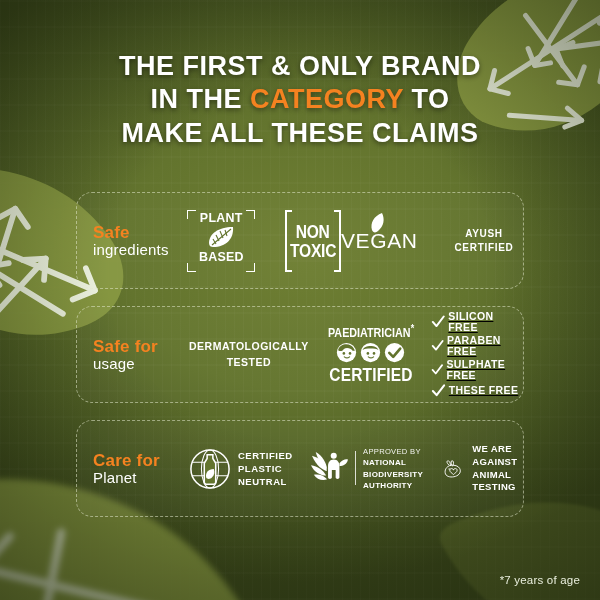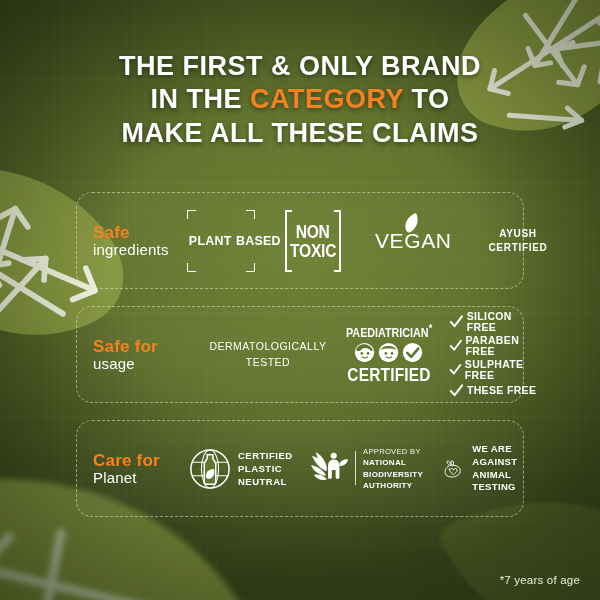--- a/index.html
+++ b/index.html
@@ -77,21 +77,21 @@
   .panel-label {
     width:104px; flex:0 0 104px;
     padding-left:16px;
     line-height:1.12;
   }
   .panel-label .l1 { display:block; color:#F58220; font-weight:bold; font-size:17px; letter-spacing:.2px;}
   .panel-label .l2 { display:block; color:#ffffff; font-size:15px; letter-spacing:.2px;}
   .panel-badges { flex:1; display:flex; align-items:center; height:100%; }
 
   
-  .plantbased { position:relative; width:68px; height:62px; display:flex; flex-direction:row;
+  .plantbased { position:relative; width:68px; height:62px; display:flex; flex-direction:column;
                 align-items:center; margin-left:6px; }
   .plantbased .pb-t, .plantbased .pb-b {
     font-size:13.5px; font-weight:bold; color:#fff; letter-spacing:.3px;
     font-family:"Liberation Sans Narrow","Liberation Sans",sans-serif;
     transform:scaleX(.92);
   }
   .corner { position:absolute; width:9px; height:9px; border:1.6px solid #fff; }
   .c-tl { top:0; left:0;  border-right:none; border-bottom:none; }
   .c-tr { top:0; right:0; border-left:none;  border-bottom:none; }
   .c-bl { bottom:0; left:0;  border-right:none; border-top:none; }
@@ -102,46 +102,46 @@
               align-items:center; justify-content:center; margin-left:30px; }
   .nontoxic .nt-t, .nontoxic .nt-b {
     font-size:19px; font-weight:bold; color:#fff; line-height:1.0; letter-spacing:-0.3px;
     transform:scaleX(.82); display:block;
   }
   .brk { position:absolute; top:0; width:7px; height:100%; border:2px solid #fff; }
   .brk-l { left:0;  border-right:none; }
   .brk-r { right:0; border-left:none; }
 
   
-  .vegan { position:relative; margin-left:34px; width:76px; text-align:center; }
+  .vegan { position:relative; width:76px; text-align:center; }
   .vegan .vg-txt { font-size:21px; color:#fff; letter-spacing:.6px; }
   .vegan .vg-leaf { position:absolute; top:-17px; left:50%; margin-left:-16px; }
 
   
   .ayush { margin-left:28px; width:78px; text-align:center; color:#fff;
            font-size:10px; font-weight:bold; letter-spacing:.7px; line-height:1.35; }
 
   
-  .dermat { width:136px; margin-left:28px; text-align:center; color:#fff;
-            font-size:10.5px; font-weight:normal; letter-spacing:.5px; line-height:1.45; }
+  .dermat { width:136px; margin-left:8px; text-align:center; color:#fff;
+            font-size:10.5px; font-weight:bold; letter-spacing:.5px; line-height:1.45; }
 
   
   .paed { width:100px; margin-left:12px; text-align:center; }
   .paed .pd-t {
     font-size:12.5px; font-weight:bold; color:#fff; letter-spacing:0px;
     transform:scaleX(.86); display:block;
   }
   .paed .pd-b {
     font-size:18px; font-weight:bold; color:#fff; letter-spacing:.2px;
     transform:scaleX(.86); display:block; margin-top:1px;
   }
   .paed .pd-faces { display:flex; justify-content:center; gap:3px; margin:2px 0; }
 
   
-  .checklist { margin-left:10px; }
+  .checklist { margin-left:10px;text-decoration:underline; }
   .checklist .ck {
     display:flex; align-items:center; gap:3px;
     color:#fff; font-size:10.5px; font-weight:bold; letter-spacing:.35px;
     line-height:1.0; margin:3px 0;
   }
 
   
   .pbadge { display:flex; align-items:center; }
   .plasticneutral { margin-left:8px; }
   .plasticneutral .pn-txt { color:#fff; font-size:9.5px; font-weight:bold; letter-spacing:.5px;

